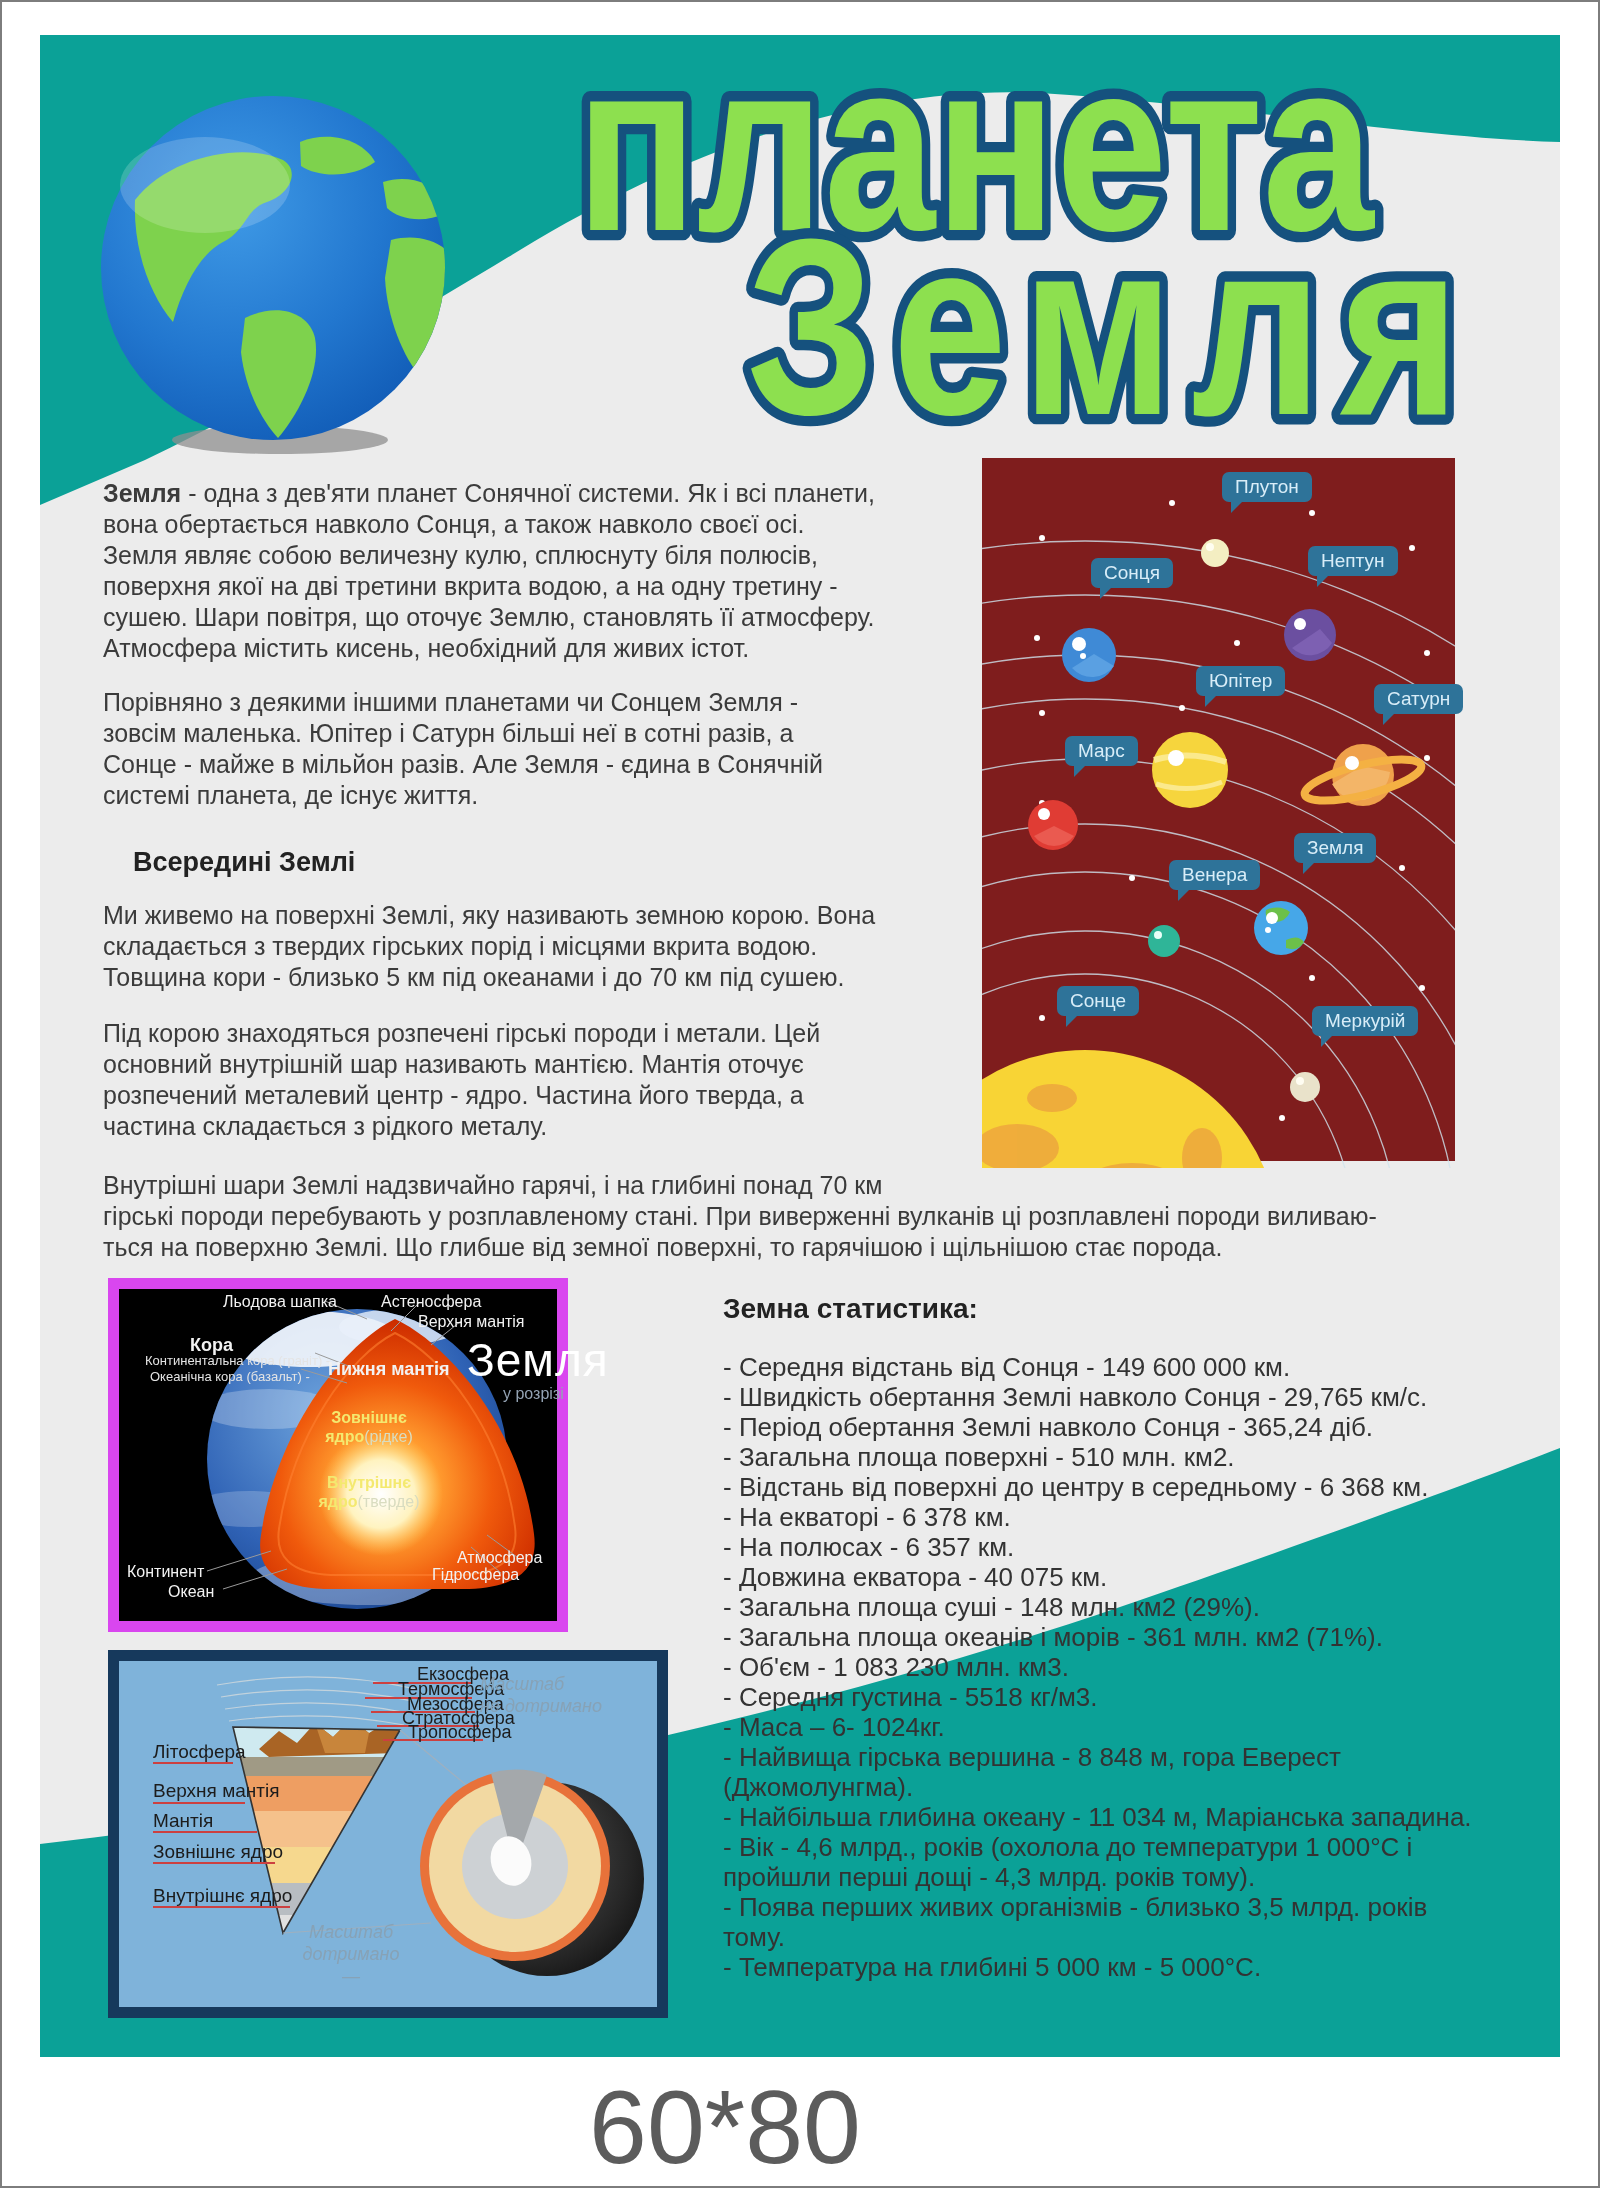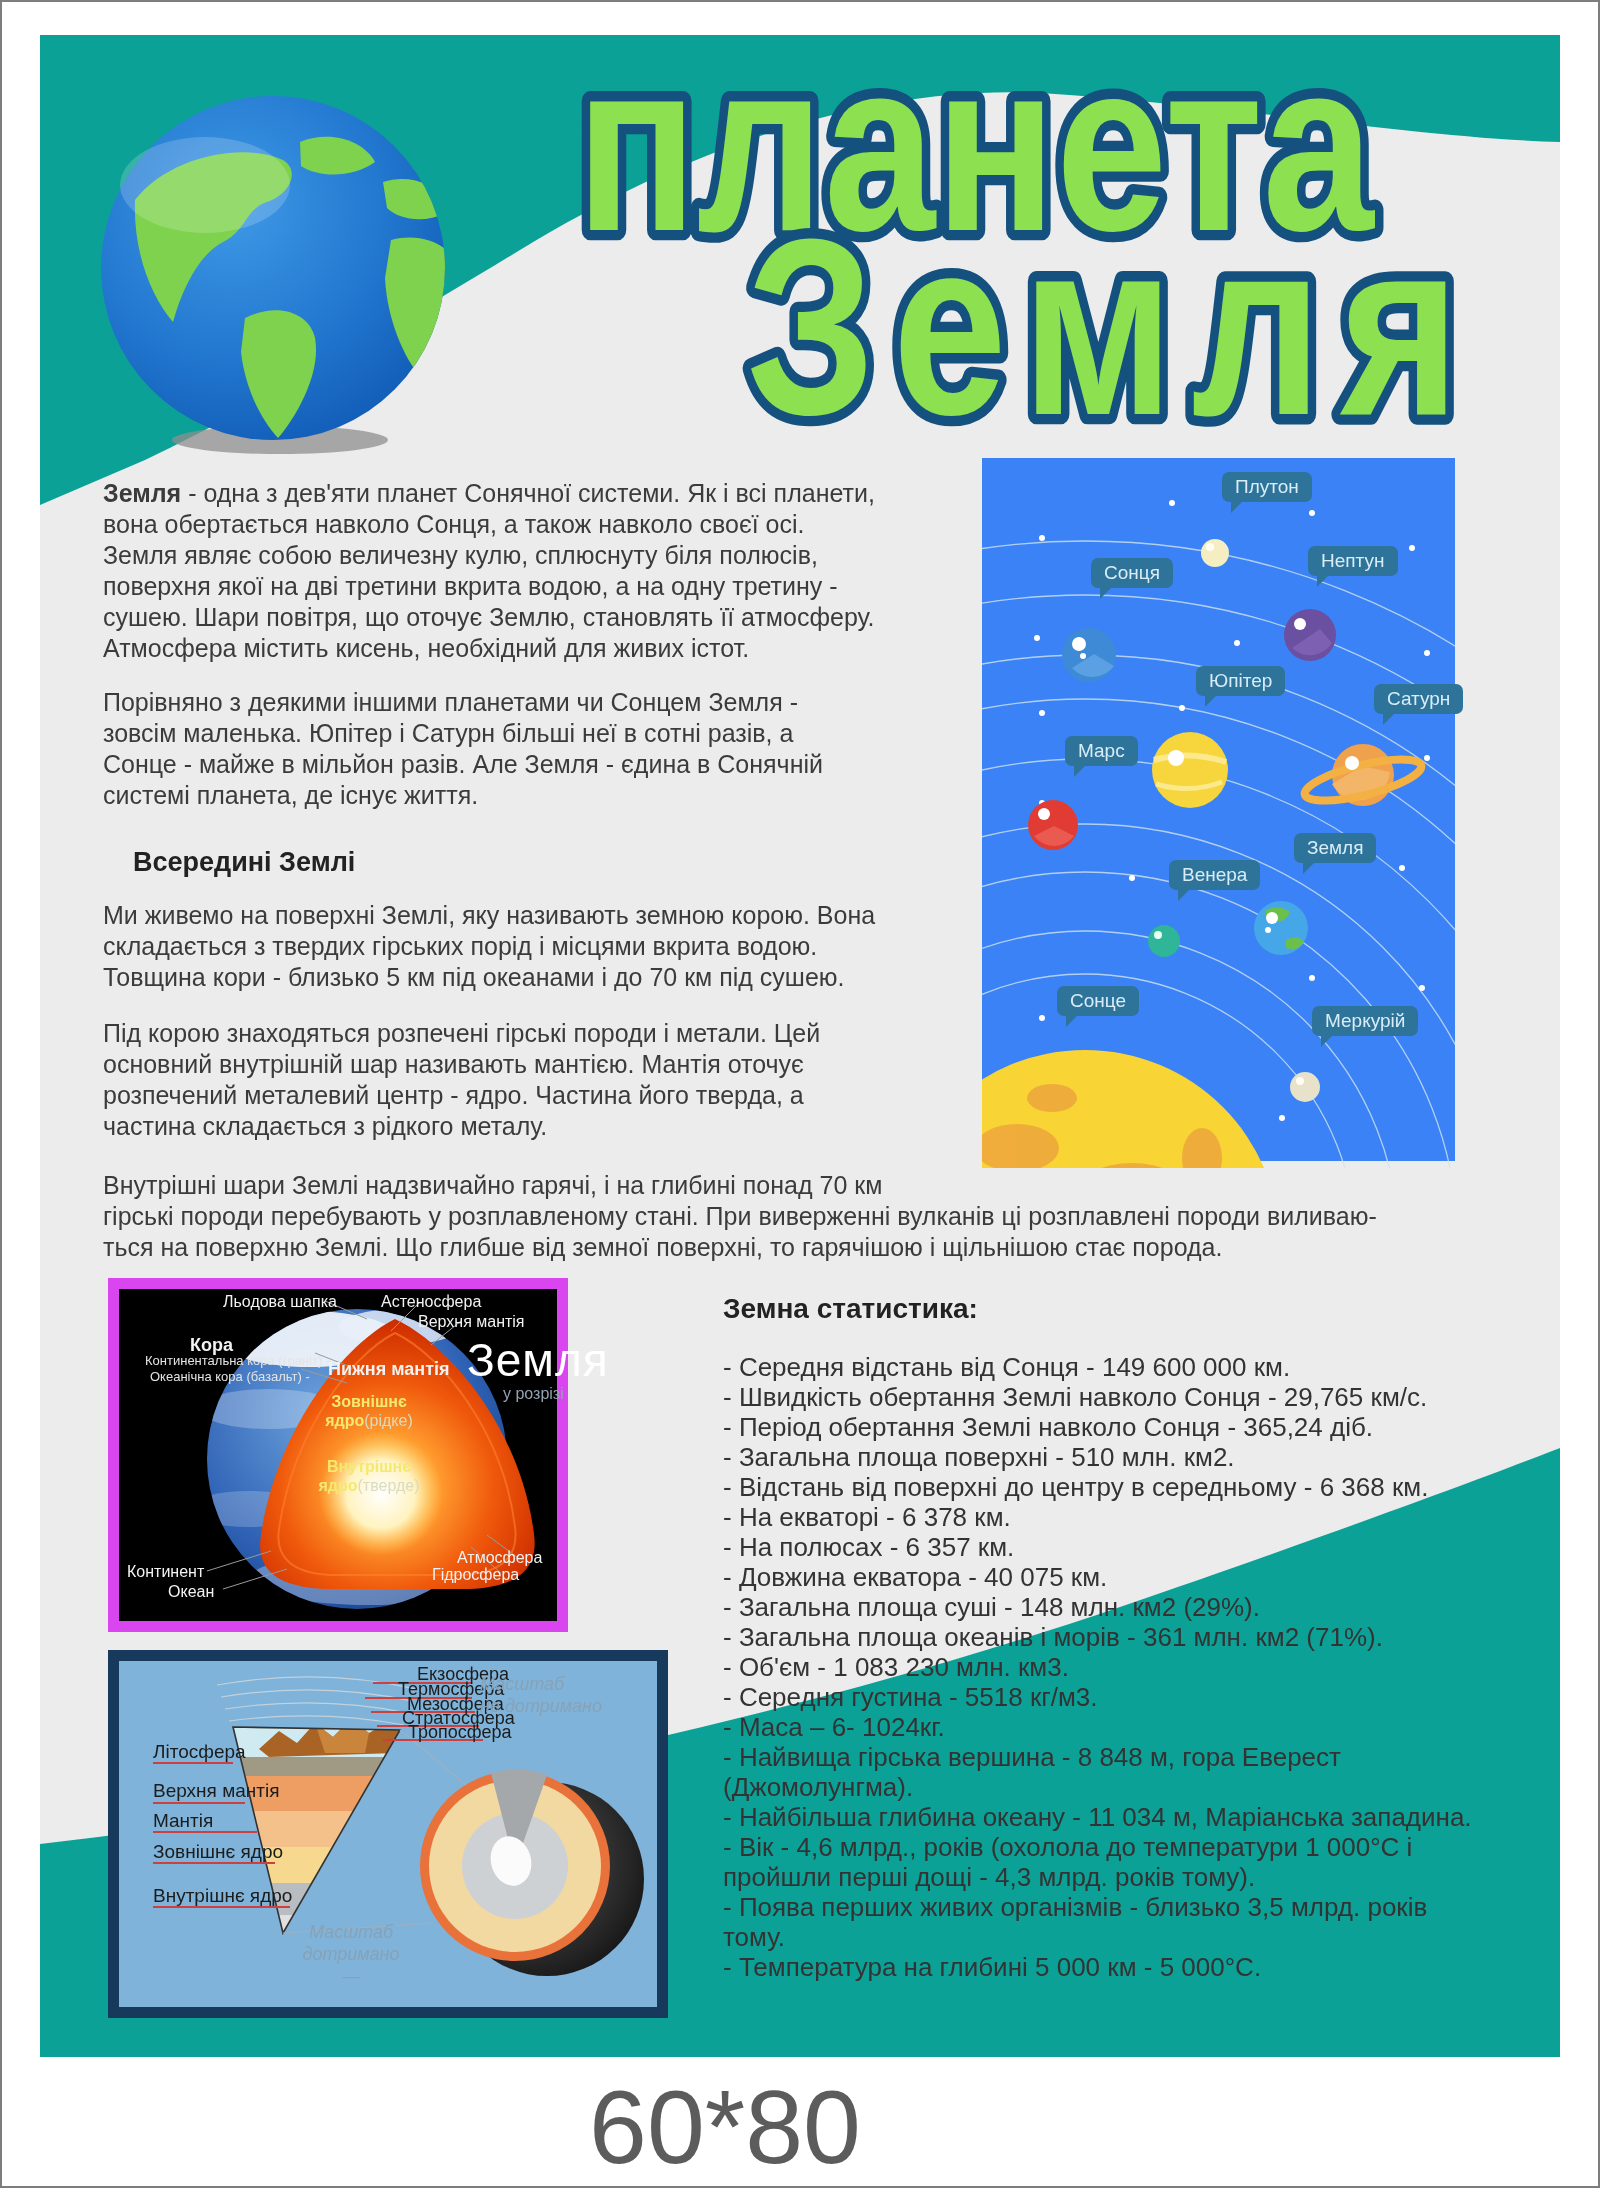--- a/index.html
+++ b/index.html
@@ -11,38 +11,38 @@
   
   .body-text{color:#3b3b3b;font-size:25px;line-height:31px;white-space:pre-line;width:920px;left:103px;}
   .p1{top:478px;}
   .p2{top:687px;}
   .inside-heading{left:103px;top:847px;font-size:27px;font-weight:bold;color:#222;margin-left:30px;}
   .p3{top:900px;}
   .p4{top:1018px;}
   .p5{top:1170px;width:1450px;}
   .lead{font-weight:bold;}
   
-  .solar{left:982px;top:458px;width:473px;height:703px;background:#3b82f6;}
+  .solar{left:982px;top:458px;width:473px;height:703px;background:#7f1d1d;}
   .plabel{position:absolute;background:#2e7399;color:#d8edf8;font-size:19px;
           padding:4px 13px;border-radius:7px;white-space:nowrap;}
   .plabel::after{content:'';position:absolute;left:9px;bottom:-11px;width:0;height:0;
           border-top:13px solid #2e7399;border-right:13px solid transparent;}
   .lb-pluto{left:240px;top:14px;}  .lb-neptune{left:326px;top:88px;}
   .lb-uranus{left:109px;top:100px;}.lb-jupiter{left:214px;top:208px;}
   .lb-saturn{left:392px;top:226px;}.lb-mars{left:83px;top:278px;}
   .lb-earth{left:312px;top:375px;} .lb-venus{left:187px;top:402px;}
   .lb-sun{left:75px;top:528px;}    .lb-mercury{left:330px;top:548px;}
   
   .cross{left:108px;top:1278px;width:460px;height:354px;border:11px solid #d946ef;
          box-sizing:border-box;background:#000000;}
   .cross-inner{position:absolute;left:0;top:0;width:538px;height:332px;}
   .cs{position:absolute;color:#f2f2f2;font-size:16px;white-space:nowrap;}
   .cs-small{font-size:13px;color:#e4e4e4;}
   .cs-bold{font-weight:bold;}
-  .cs-core{color:#f4e96f;font-weight:bold;text-align:center;line-height:19px;font-size:16px;}
+  .cs-core{color:#f4e96f;font-weight:bold;text-align:center;line-height:19px;font-size:16px;margin-top:16px;}
   .cs-core .paren{color:#d9dcc0;font-weight:normal;}
   .cs-title{font-size:46px;color:#fff;font-weight:normal;letter-spacing:1px;}
   .cs-sub{font-size:16px;color:#94a3b4;}
   
   .atmo{left:108px;top:1650px;width:560px;height:368px;border:11px solid #16395c;
         box-sizing:border-box;background:#7fb3da;}
   .atmo-inner{position:absolute;left:0;top:0;width:538px;height:320px;}
   .at{position:absolute;color:#1c1c1c;font-size:19px;white-space:nowrap;}
   .at-top{font-size:18px;}
   .at-note{color:#87a2b6;font-style:italic;white-space:pre-line;line-height:22px;font-size:18px;}

